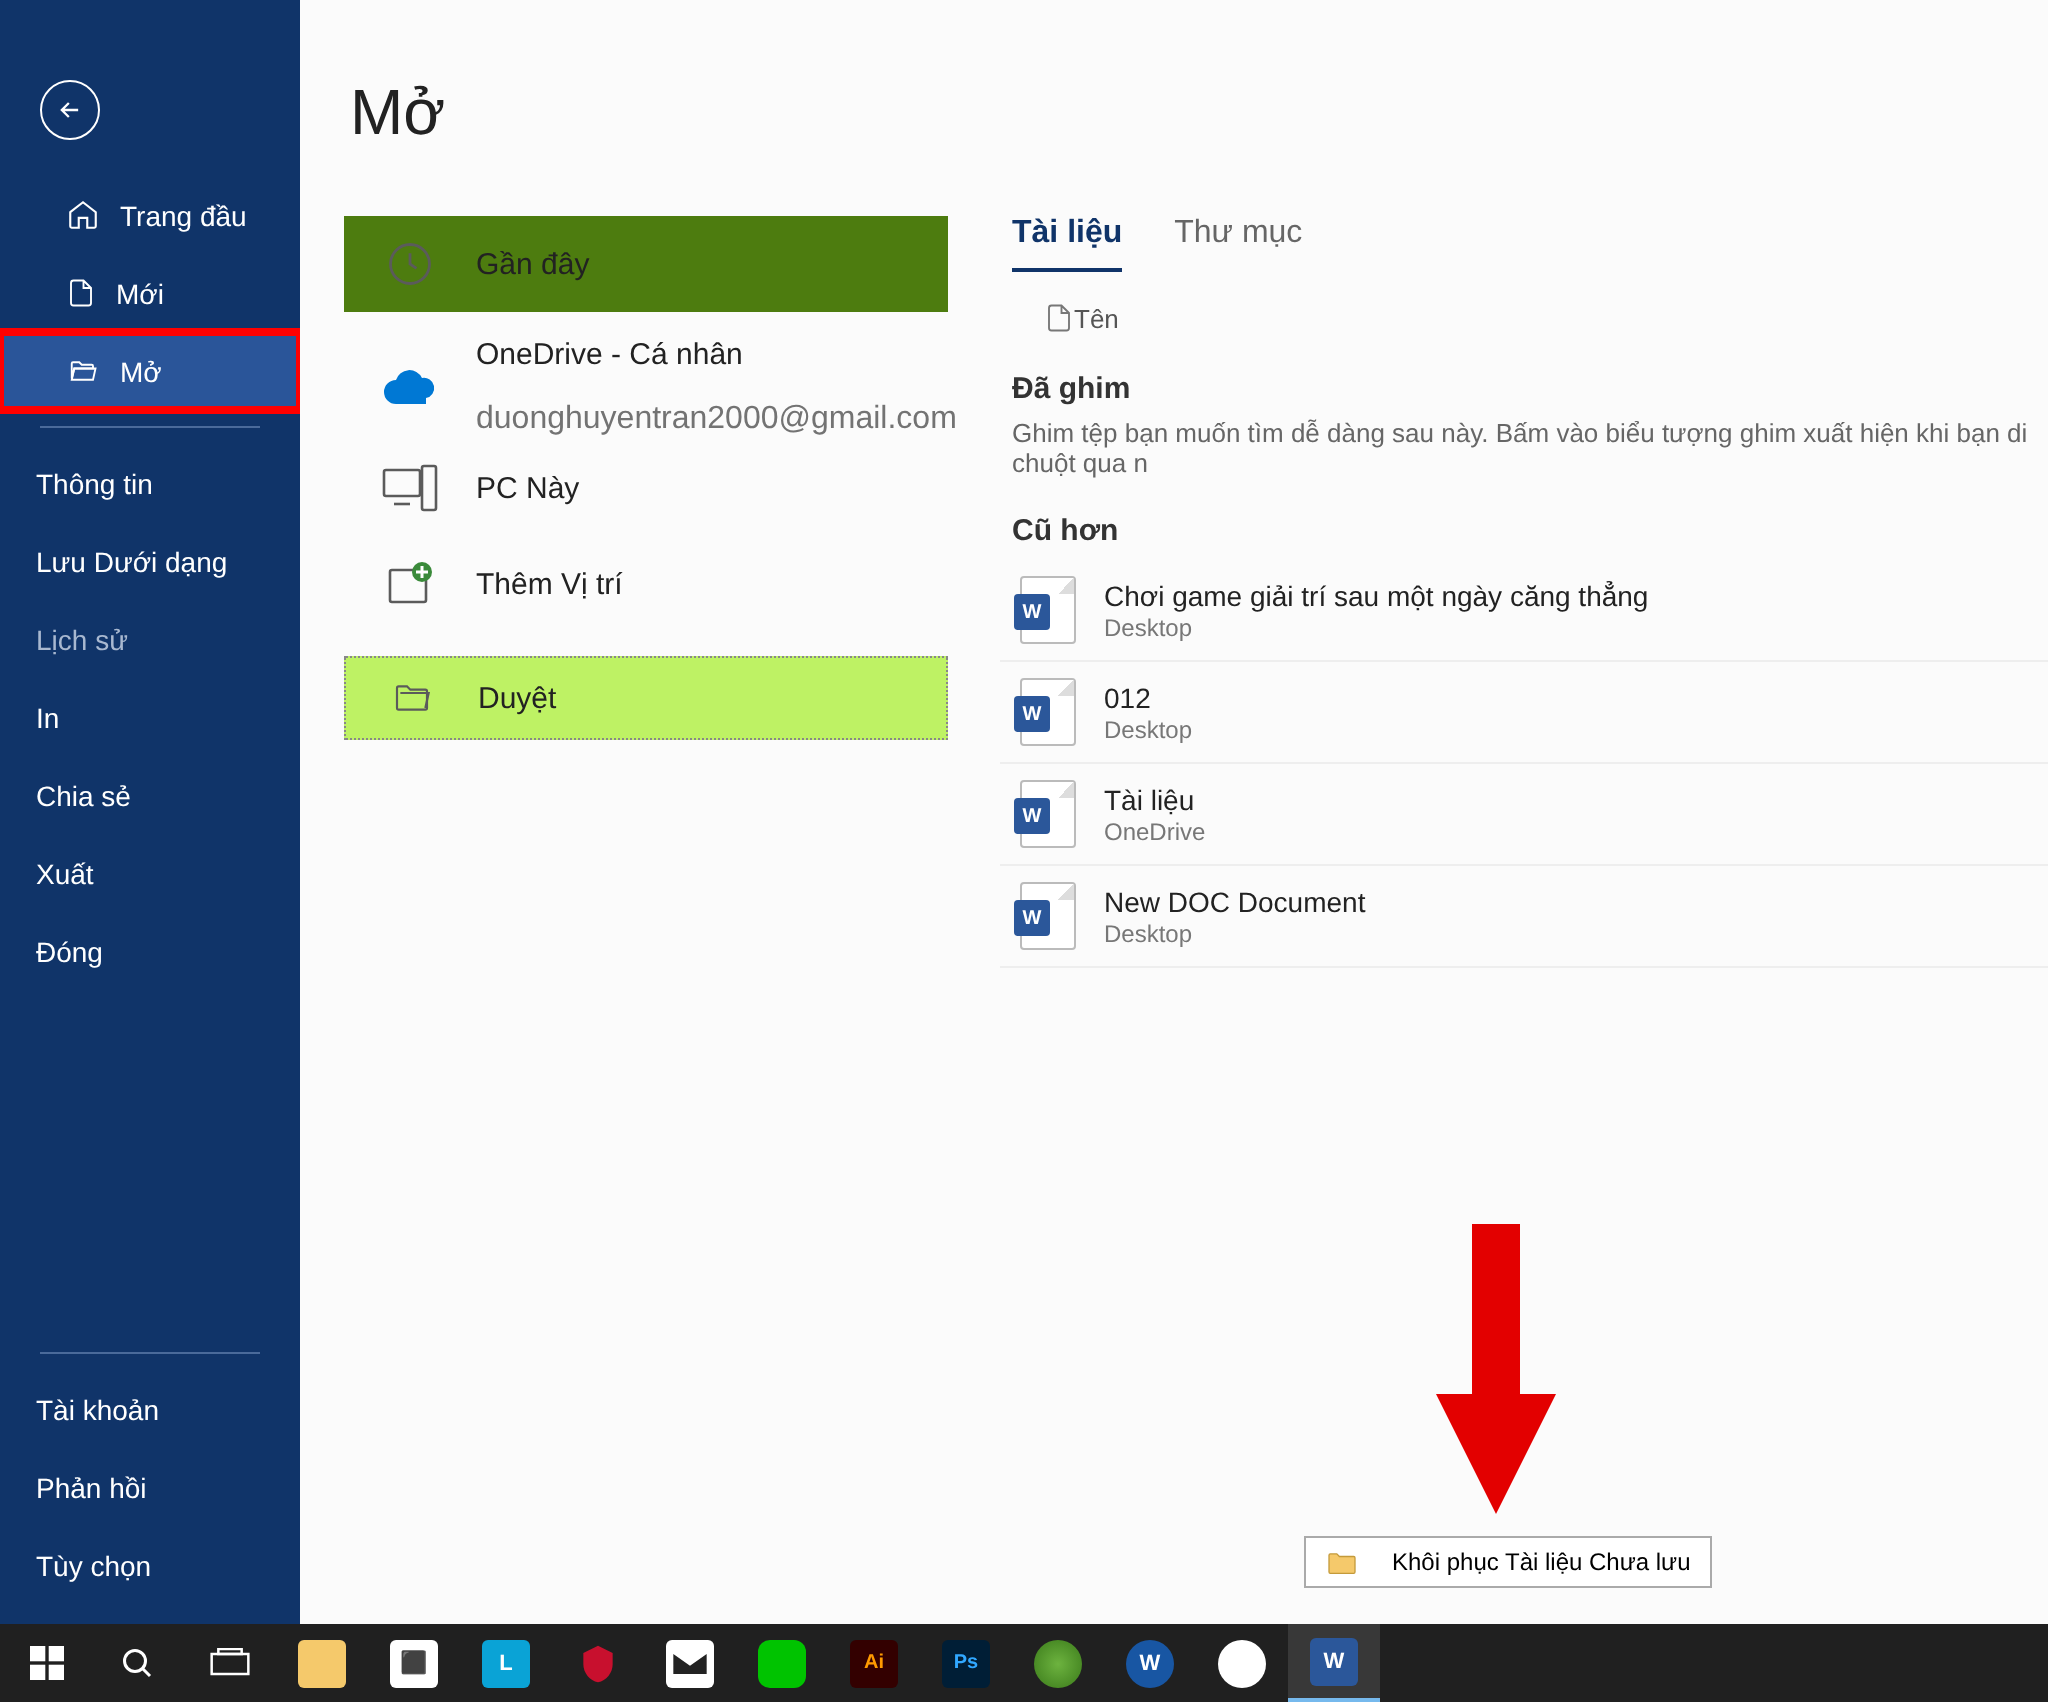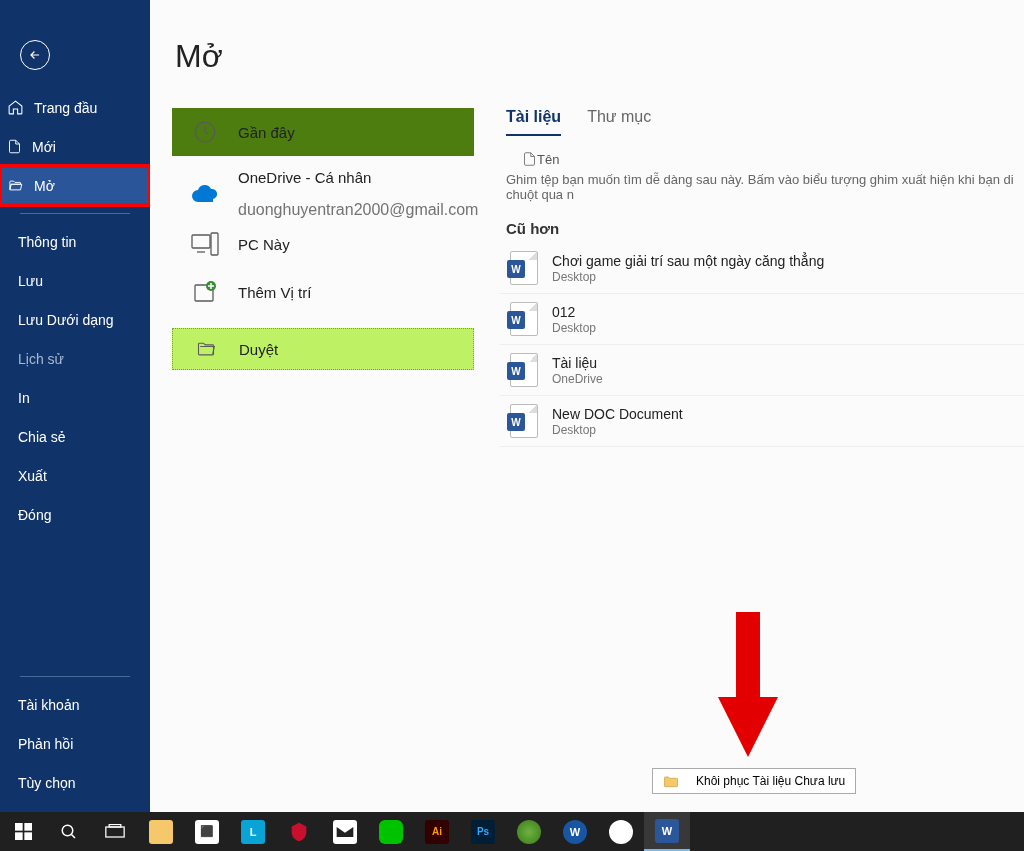--- a/index.html
+++ b/index.html
@@ -2,21 +2,21 @@
 <html><head>
 <meta charset="utf-8">
 <style>
 * { margin: 0; padding: 0; box-sizing: border-box; font-family: "Segoe UI", sans-serif; }
 html, body { width: 1024px; height: 851px; overflow: hidden; background: #fff; }
 
 .window-title { position: absolute; top: 6px; left: 0; right: 0; text-align: center; font-size: 12px; color: #444; }
 
 .sidebar { position: absolute; top: 0; left: 0; width: 150px; height: 812px; background: #103469; color: #fff; font-size: 14px; }
 .back-btn { width: 30px; height: 30px; border: 1.5px solid #fff; border-radius: 50%; margin: 40px 0 18px 20px; display: flex; align-items: center; justify-content: center; cursor: pointer; }
-.nav-item { height: 39px; display: flex; align-items: center; padding-left: 7px; gap: 10px; cursor: pointer; }
+.nav-item { height: 39px; display: flex; align-items: center; padding-left: 33px; gap: 10px; cursor: pointer; }
 .nav-item.selected { background: #2a5599; }
 .nav-item.highlighted { outline: 4px solid #ff0000; outline-offset: -2px; }
 .nav-item.sub { padding-left: 18px; }
 .nav-item.disabled { color: #a8b8d0; }
 .nav-sep { border-top: 1px solid #4a6a9a; margin: 8px 20px 8px 20px; }
 .nav-bottom { position: absolute; bottom: 10px; left: 0; right: 0; }
 
 .main { position: absolute; top: 0; left: 150px; right: 0; height: 812px; background: #fbfbfb; }
 .page-title { font-size: 32px; font-weight: 300; color: #222; padding: 38px 0 18px 25px; }
 
@@ -81,23 +81,20 @@
         <path d="M3 6a1 1 0 011-1h5l2 2h8a1 1 0 011 1v2H5l-2 8V6z"></path>
         <path d="M5 10h17l-2 9H3l2-9z"></path>
       </svg>
     <span>Mở</span>
   </div>
   <div class="nav-sep"></div>
   <div class="nav-item sub">
       <span>Thông tin</span>
     </div>
   <div class="nav-item sub">
-      <span>Lưu</span>
-    </div>
-  <div class="nav-item sub">
       <span>Lưu Dưới dạng</span>
     </div>
   <div class="nav-item sub disabled">
       <span>Lịch sử</span>
     </div>
   <div class="nav-item sub">
       <span>In</span>
     </div>
   <div class="nav-item sub">
       <span>Chia sẻ</span>
@@ -191,20 +188,21 @@
     <div class="tabs">
       <div class="tab active">Tài liệu</div>
       <div class="tab">Thư mục</div>
     </div>
     <div class="col-header">
       <svg width="15" height="18" viewBox="0 0 24 24" fill="none" stroke="#777" stroke-width="1.5">
           <path d="M14 2H6a2 2 0 00-2 2v16a2 2 0 002 2h12a2 2 0 002-2V8l-6-6zM14 2v6h6"></path>
         </svg>
       <span>Tên</span>
     </div>
+    <div class="sect">Đã ghim</div>
     <div class="help">Ghim tệp bạn muốn tìm dễ dàng sau này. Bấm vào biểu tượng ghim xuất hiện khi bạn di chuột qua n</div>
     <div class="sect">Cũ hơn</div>
 
     <div class="file-row">
       <div class="word-ic">
           <div class="badge">W</div>
         </div>
       <div>
           <div class="file-name">Chơi game giải trí sau một ngày căng thẳng</div>
           <div class="file-loc">Desktop</div>

